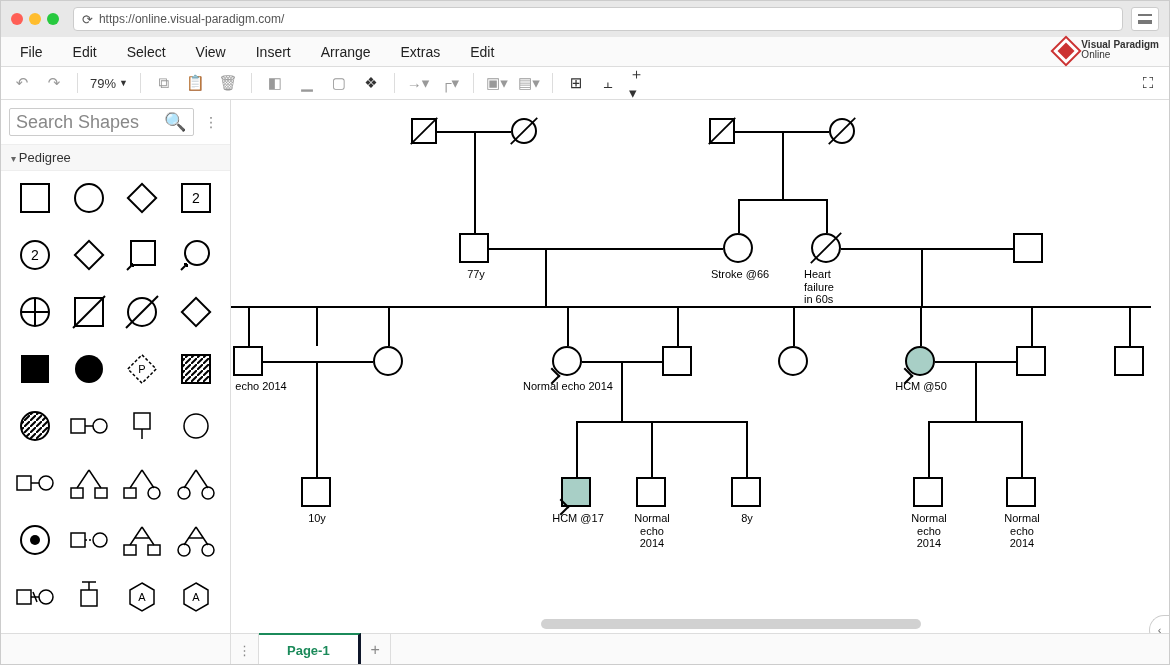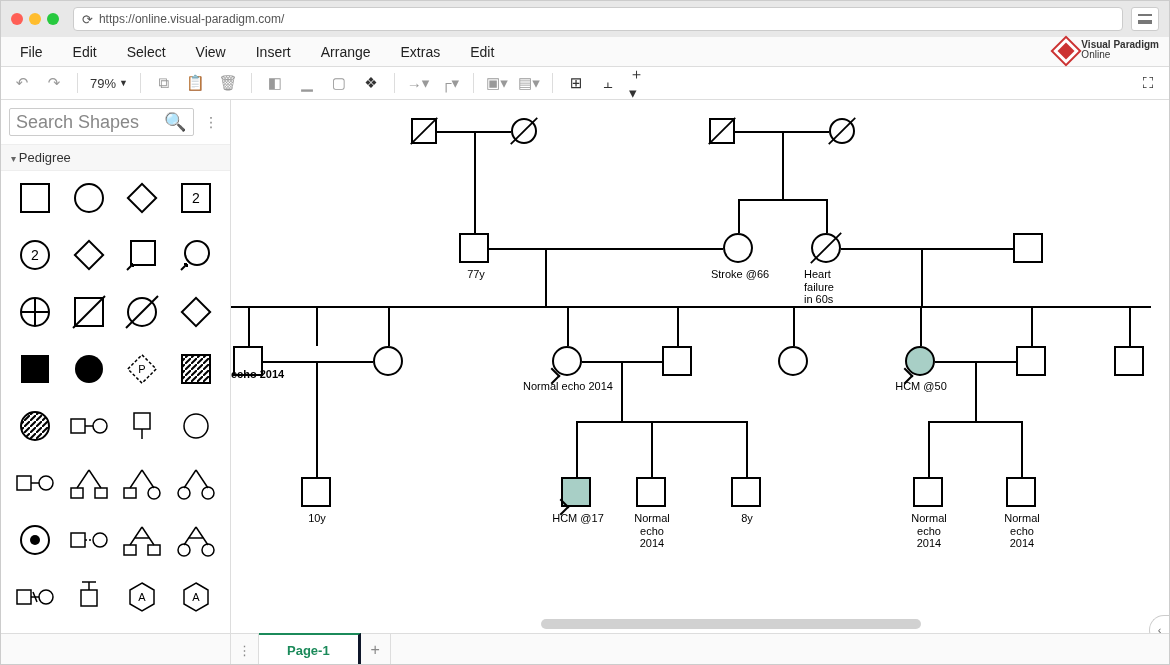--- a/index.html
+++ b/index.html
@@ -454,21 +454,21 @@
         <div class="vline" style="left:85px;top:206px;height:40px;"></div>
         <div class="vline" style="left:157px;top:206px;height:40px;"></div>
         <div class="vline" style="left:336px;top:206px;height:40px;"></div>
         <div class="vline" style="left:446px;top:206px;height:40px;"></div>
         <div class="vline" style="left:562px;top:206px;height:40px;"></div>
         <div class="vline" style="left:689px;top:206px;height:40px;"></div>
         <div class="vline" style="left:800px;top:206px;height:40px;"></div>
         <div class="vline" style="left:898px;top:206px;height:40px;"></div>
 
         <div class="sq" style="left:2px;top:246px;width:30px;height:30px;"></div>
-        <div class="lbl" style="left:0px;top:268px;width:60px;text-align:left;font-weight:bold;">echo 2014</div>
+        <div class="lbl" style="left:0px;top:280px;width:60px;text-align:center;">echo 2014</div>
 
         <div class="ci" style="left:142px;top:246px;width:30px;height:30px;"></div>
         <div class="hline" style="left:32px;top:261px;width:110px;"></div>
         <div class="vline" style="left:85px;top:261px;height:116px;"></div>
 
         <div class="ci arrowmark" style="left:321px;top:246px;width:30px;height:30px;"></div>
         <div class="lbl" style="left:282px;top:280px;width:110px;">Normal echo 2014</div>
 
         <div class="sq" style="left:431px;top:246px;width:30px;height:30px;"></div>
         <div class="hline" style="left:351px;top:261px;width:80px;"></div>

